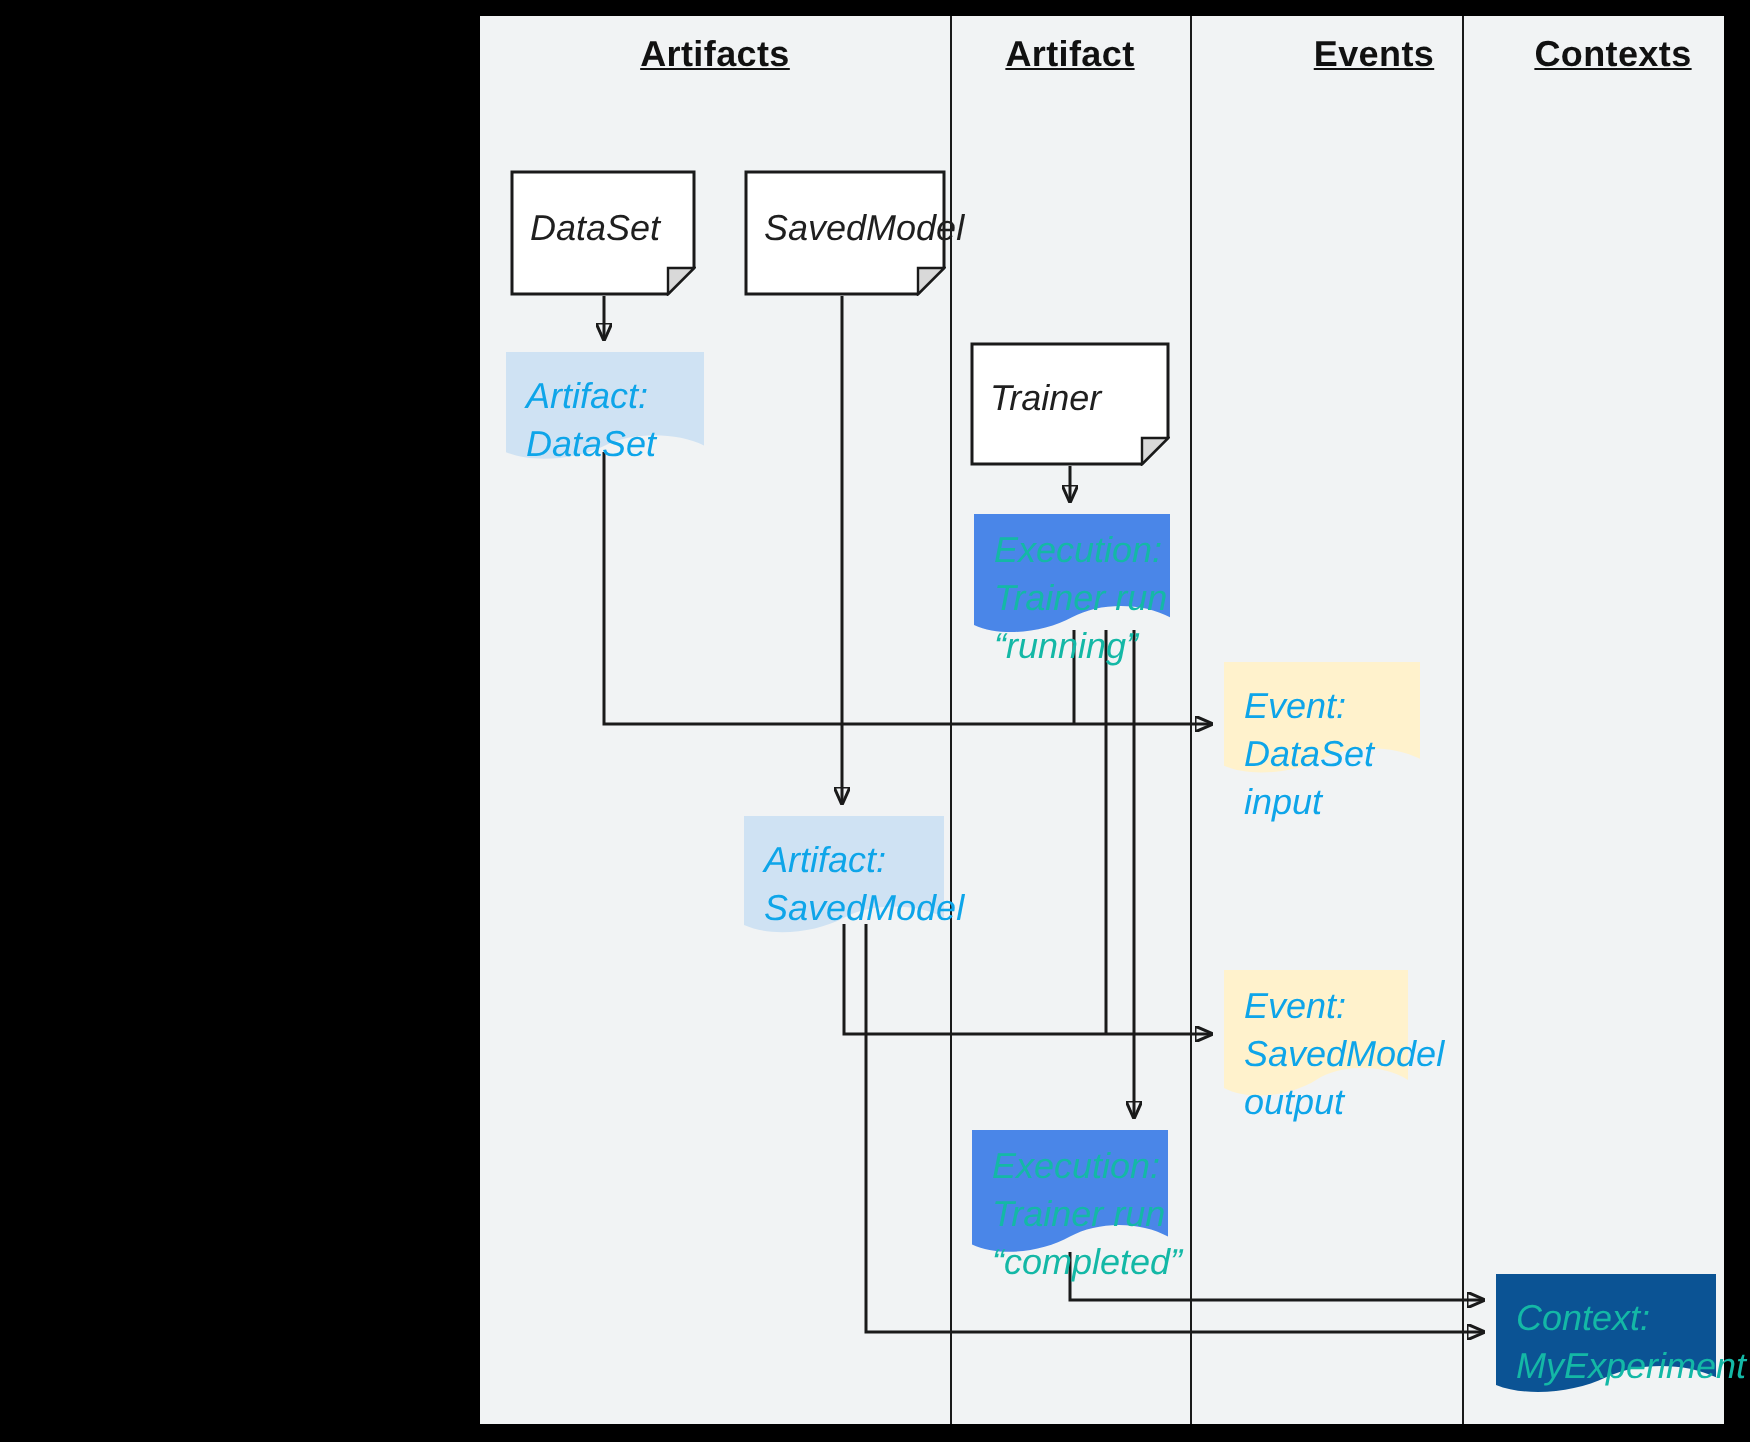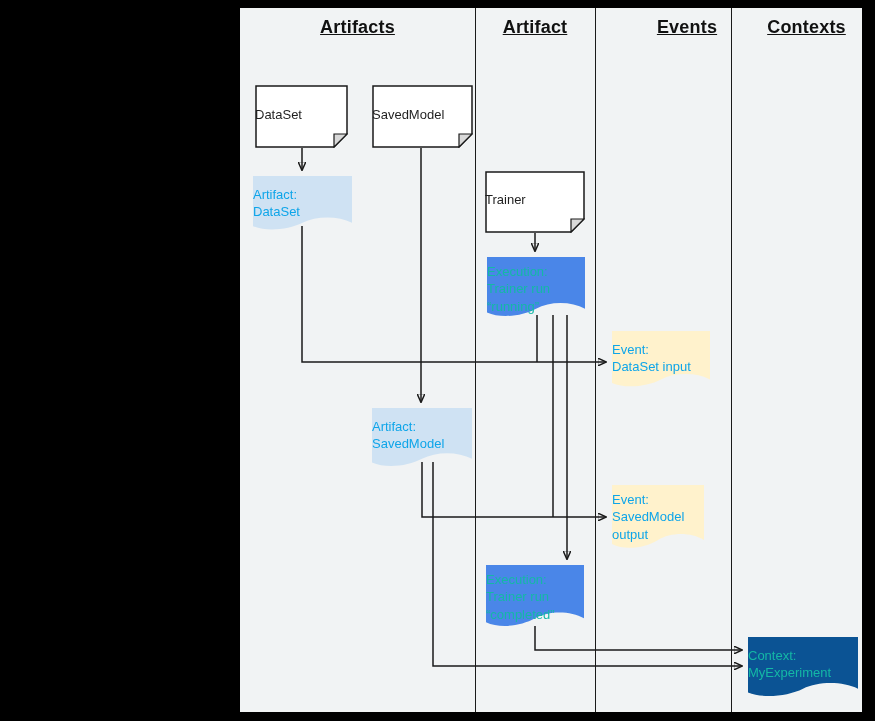--- a/index.html
+++ b/index.html
@@ -12,22 +12,22 @@
     background:var(--color-canvas_bg,#f1f3f4);
   }
   .col-divider{position:absolute;top:8px;height:704px;width:1px;background:#1a1a1a;}
   .col-header{
     position:absolute;top:17px;text-align:center;font-size:18px;font-weight:700;
     color:#111;letter-spacing:.2px;text-decoration:underline;
   }
   .node{position:absolute;}
   .node svg{position:absolute;left:0;top:0;display:block;}
   .label{
-    position:absolute;left:0;top:10px;font-size:13px;line-height:1.34;
-    color:#1f1f1f;white-space:pre-line;
+    position:absolute;left:10px;top:10px;font-size:18px;line-height:1.34;
+    color:#1f1f1f;white-space:pre-line;font-style:italic;
   }
   .doc .label{top:50%;transform:translateY(-62%);}
   .light .label{color:#0ea5e9;}
   .dark .label{color:#14b8a6;}
   .edges{position:absolute;left:0;top:0;pointer-events:none;}
   .edges path{fill:none;stroke:#1a1a1a;stroke-width:1.5;}
 </style>
 </head>
 <body>
 

